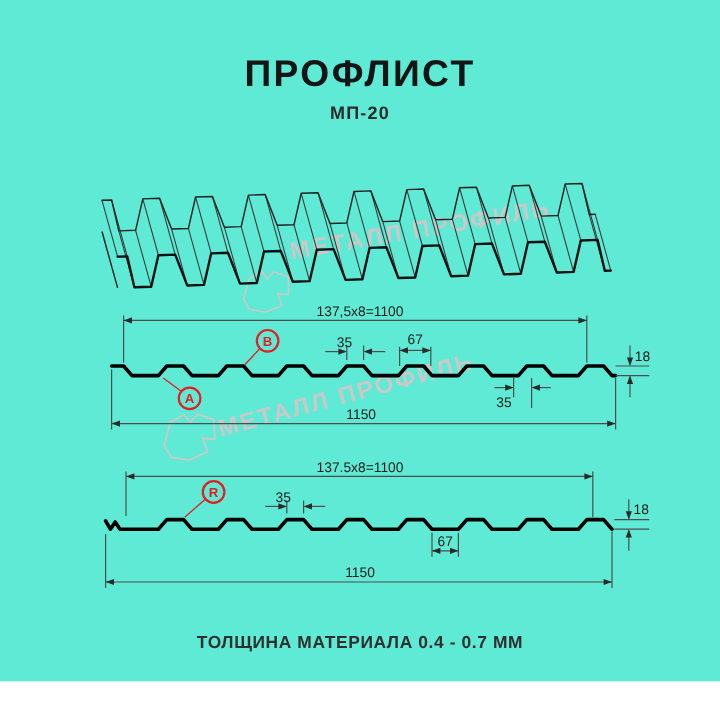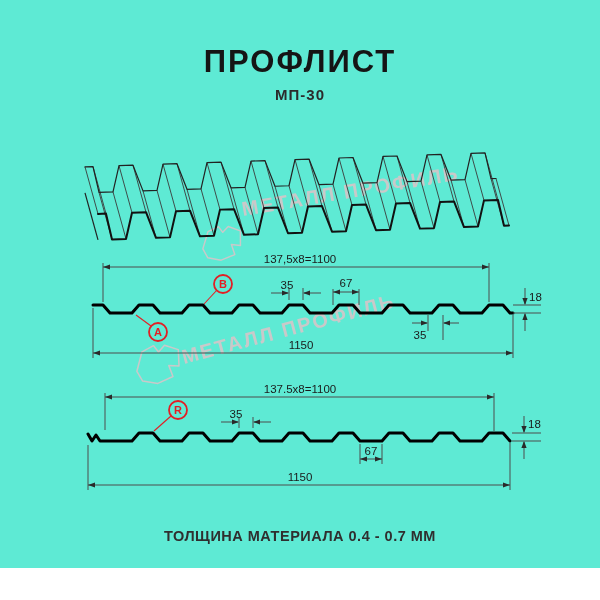--- a/index.html
+++ b/index.html
@@ -16,21 +16,21 @@
   svg text.dim-s{font-size:11.5px;fill:#1a1a1a;text-anchor:start;}
   svg text.lbl{font-size:11px;font-weight:700;text-anchor:middle;}
   svg text.wm{font-size:20px;font-weight:700;letter-spacing:2px;text-anchor:start;}
 </style>
 </head>
 <body>
 
 <div class="page">
 
   <div class="title">ПРОФЛИСТ</div>
-  <div class="subtitle">МП-30</div>
+  <div class="subtitle">МП-20</div>
 
   <svg width="600" height="600" viewBox="0 0 600 600">
 
     <g>
       <path d="M6,30 L16,10 L30,6 L34,14 L42,8 L56,16 L53,34 L42,31 L44,44 L26,48 L10,42 Z" transform="translate(194,226) rotate(-10) scale(0.8)" fill="none" stroke="#c9c9c9" stroke-width="1.8" stroke-linejoin="round"></path>
     </g>
     <g>
       <path d="M6,30 L16,10 L30,6 L34,14 L42,8 L56,16 L53,34 L42,31 L44,44 L26,48 L10,42 Z" transform="translate(126,346) rotate(-12) scale(0.9)" fill="none" stroke="#c9c9c9" stroke-width="1.7" stroke-linejoin="round"></path>
     </g>
 

